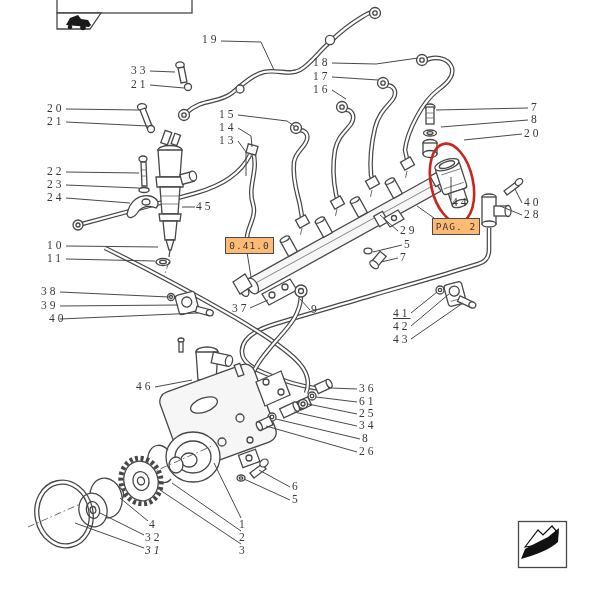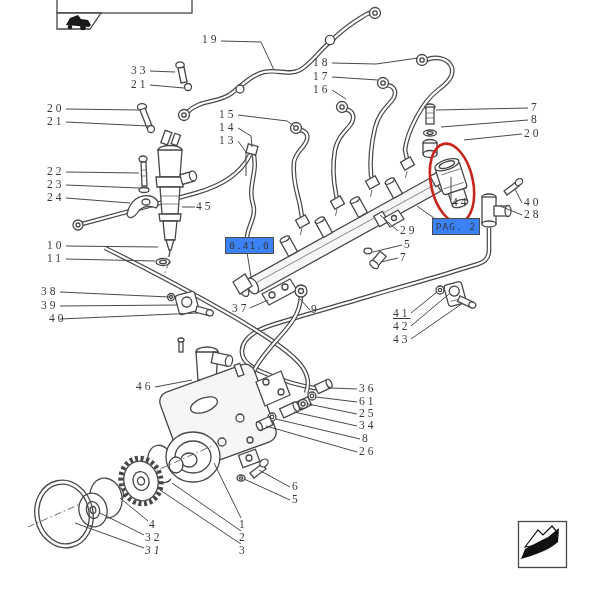--- a/index.html
+++ b/index.html
@@ -1,21 +1,21 @@
 <!DOCTYPE html>
 <html><head>
 <meta charset="utf-8">
 <style>
   html,body{margin:0;padding:0;background:#fff;}
   #stage{position:relative;width:600px;height:600px;background:#fff;overflow:hidden;
          font-family:"Liberation Serif",serif;}
   #artwork{position:absolute;left:0;top:0;z-index:1;}
   .callout{position:absolute;z-index:3;font-size:11.5px;letter-spacing:3px;color:#383838;
            white-space:nowrap;line-height:13px;}
-  .refbox{position:absolute;z-index:3;border:1.4px solid #4a4a4a;background:#3b82f6;color:#383838;
+  .refbox{position:absolute;z-index:3;border:1.4px solid #4a4a4a;background:#fdba74;color:#383838;
           font-family:"DejaVu Sans Mono",monospace;font-size:9.5px;letter-spacing:1px;
           display:flex;align-items:center;justify-content:center;}
   
   .ln{fill:none;stroke:#474747;stroke-width:1.3;}
   .thin{fill:none;stroke:#6a6a6a;stroke-width:.8;}
   .fw{fill:#ffffff;stroke:#474747;stroke-width:1.3;}
   .fl{fill:#f6f6f6;stroke:#474747;stroke-width:1.3;}
   .tube-o{fill:none;stroke:#474747;stroke-width:4.6;}
   .tube-i{fill:none;stroke:#ffffff;stroke-width:2.2;}
   .dashdot{fill:none;stroke:#5a5a5a;stroke-width:.9;stroke-dasharray:7 3 1.5 3;}

